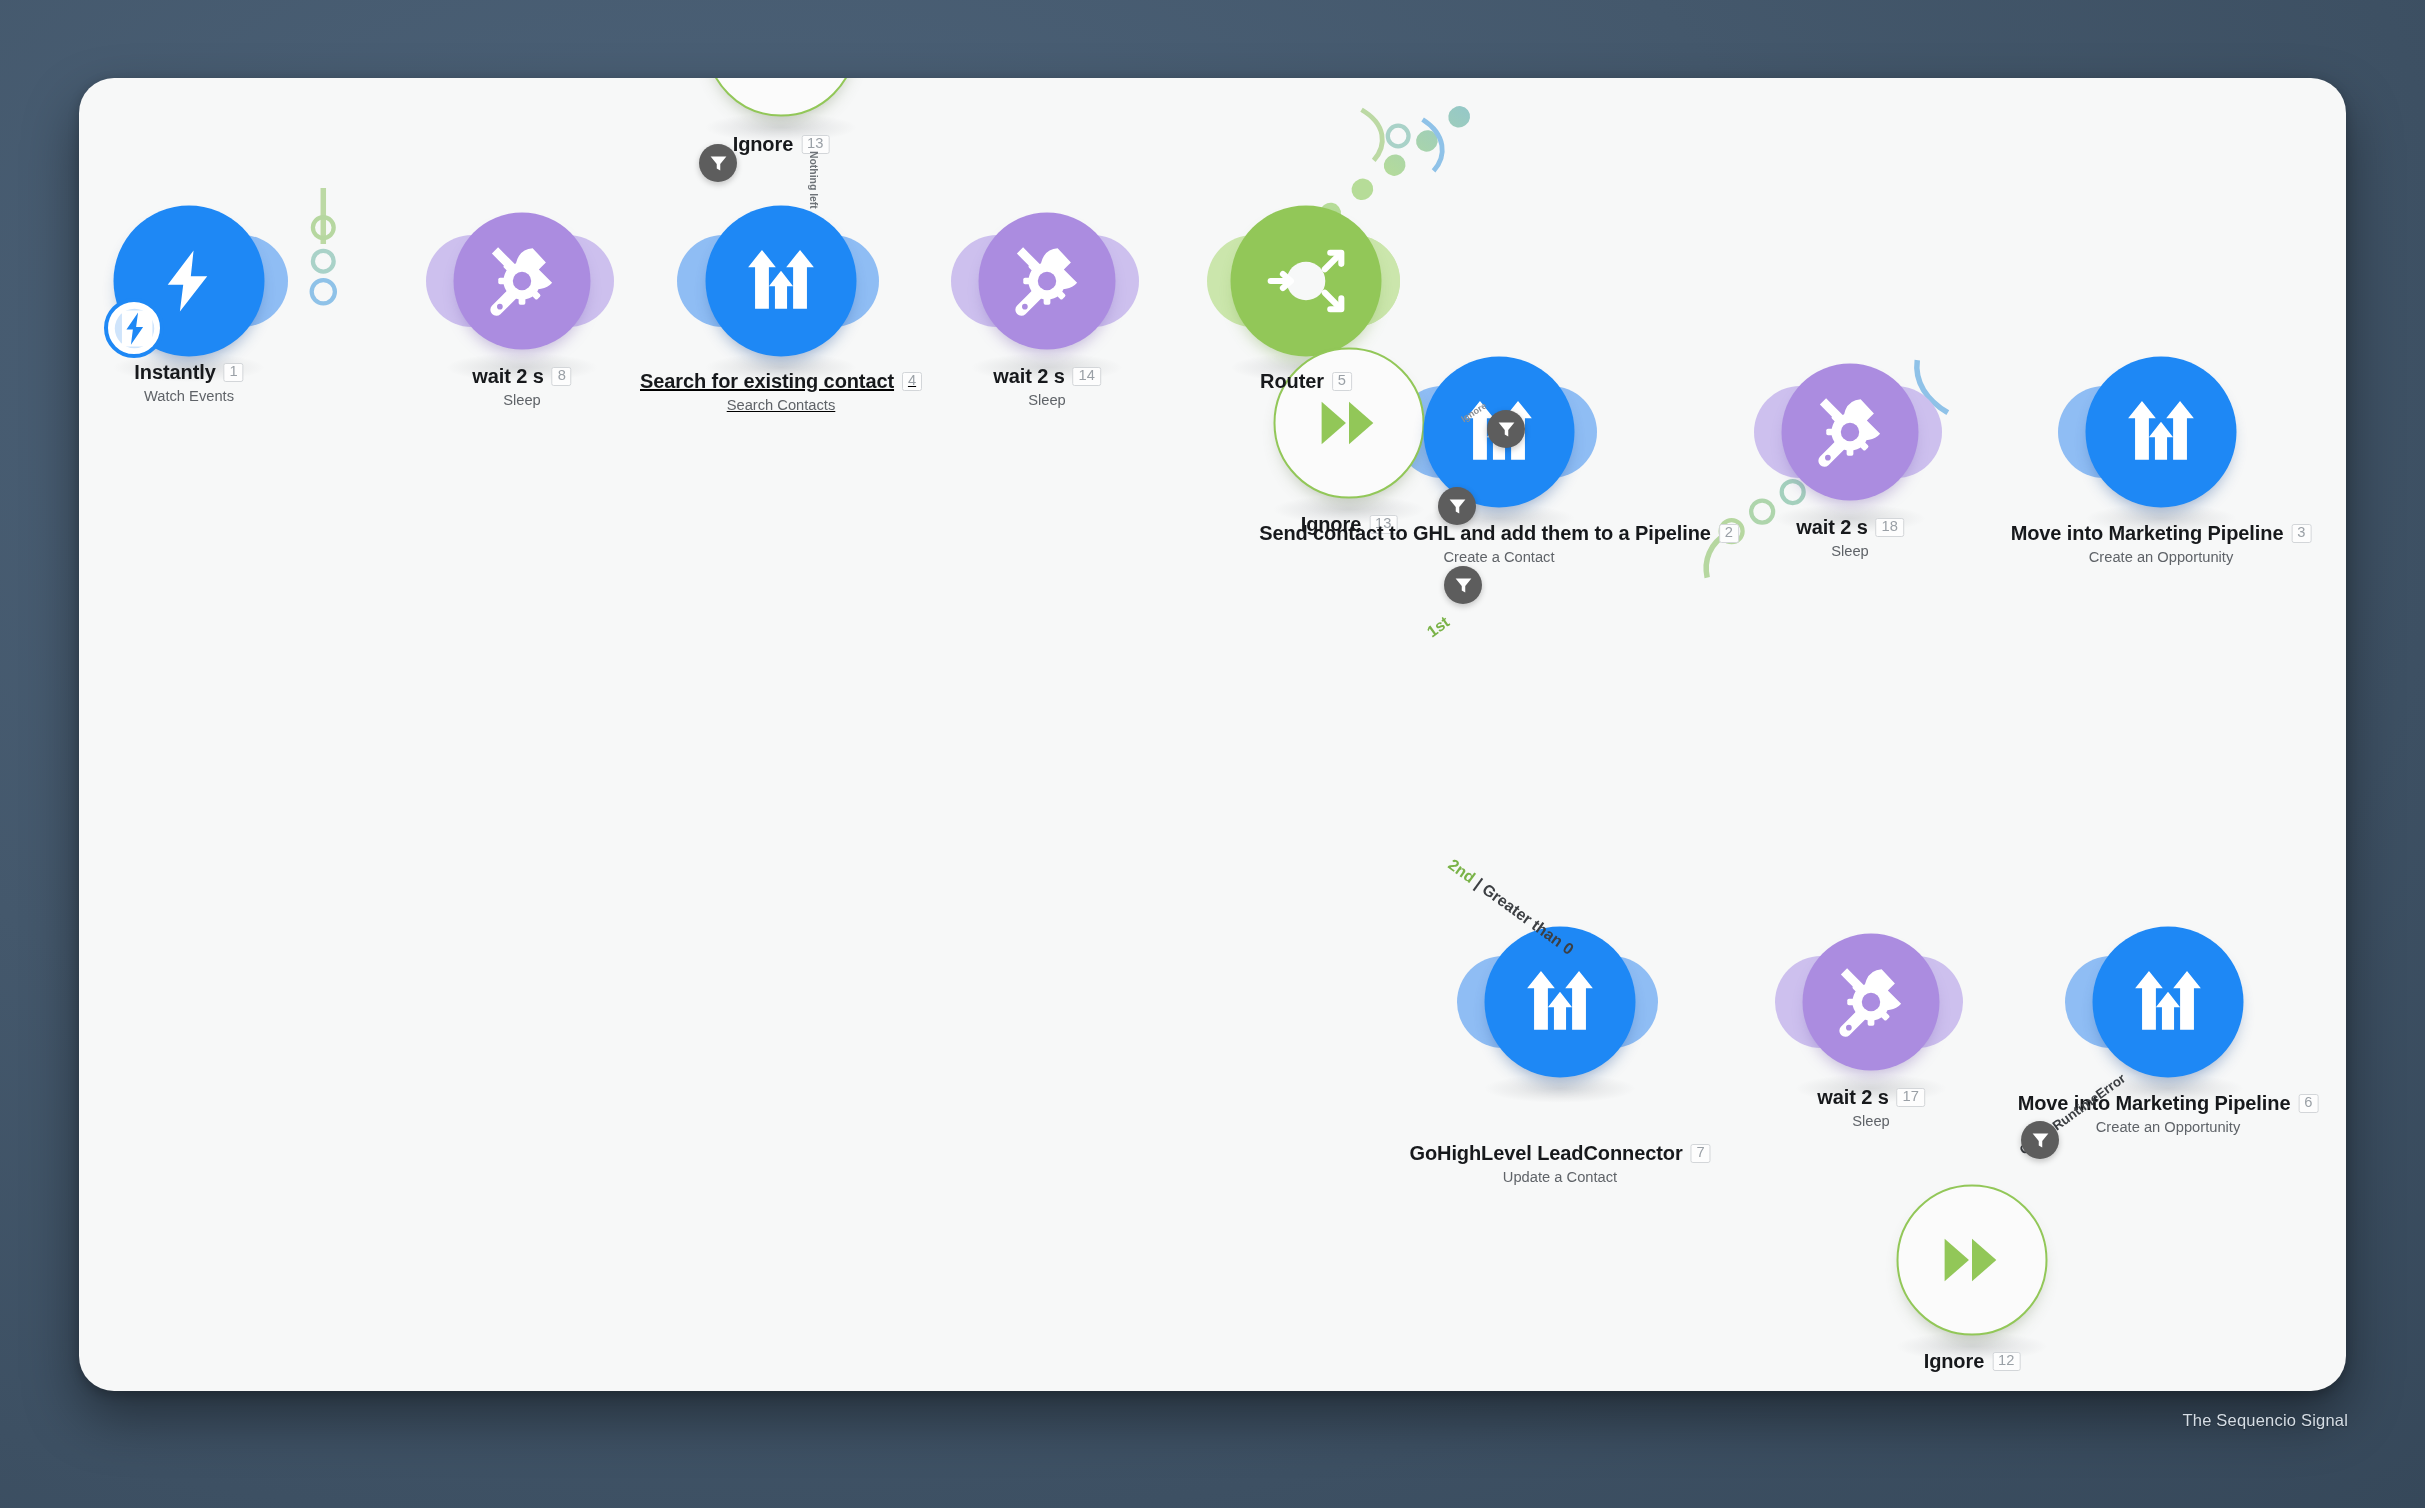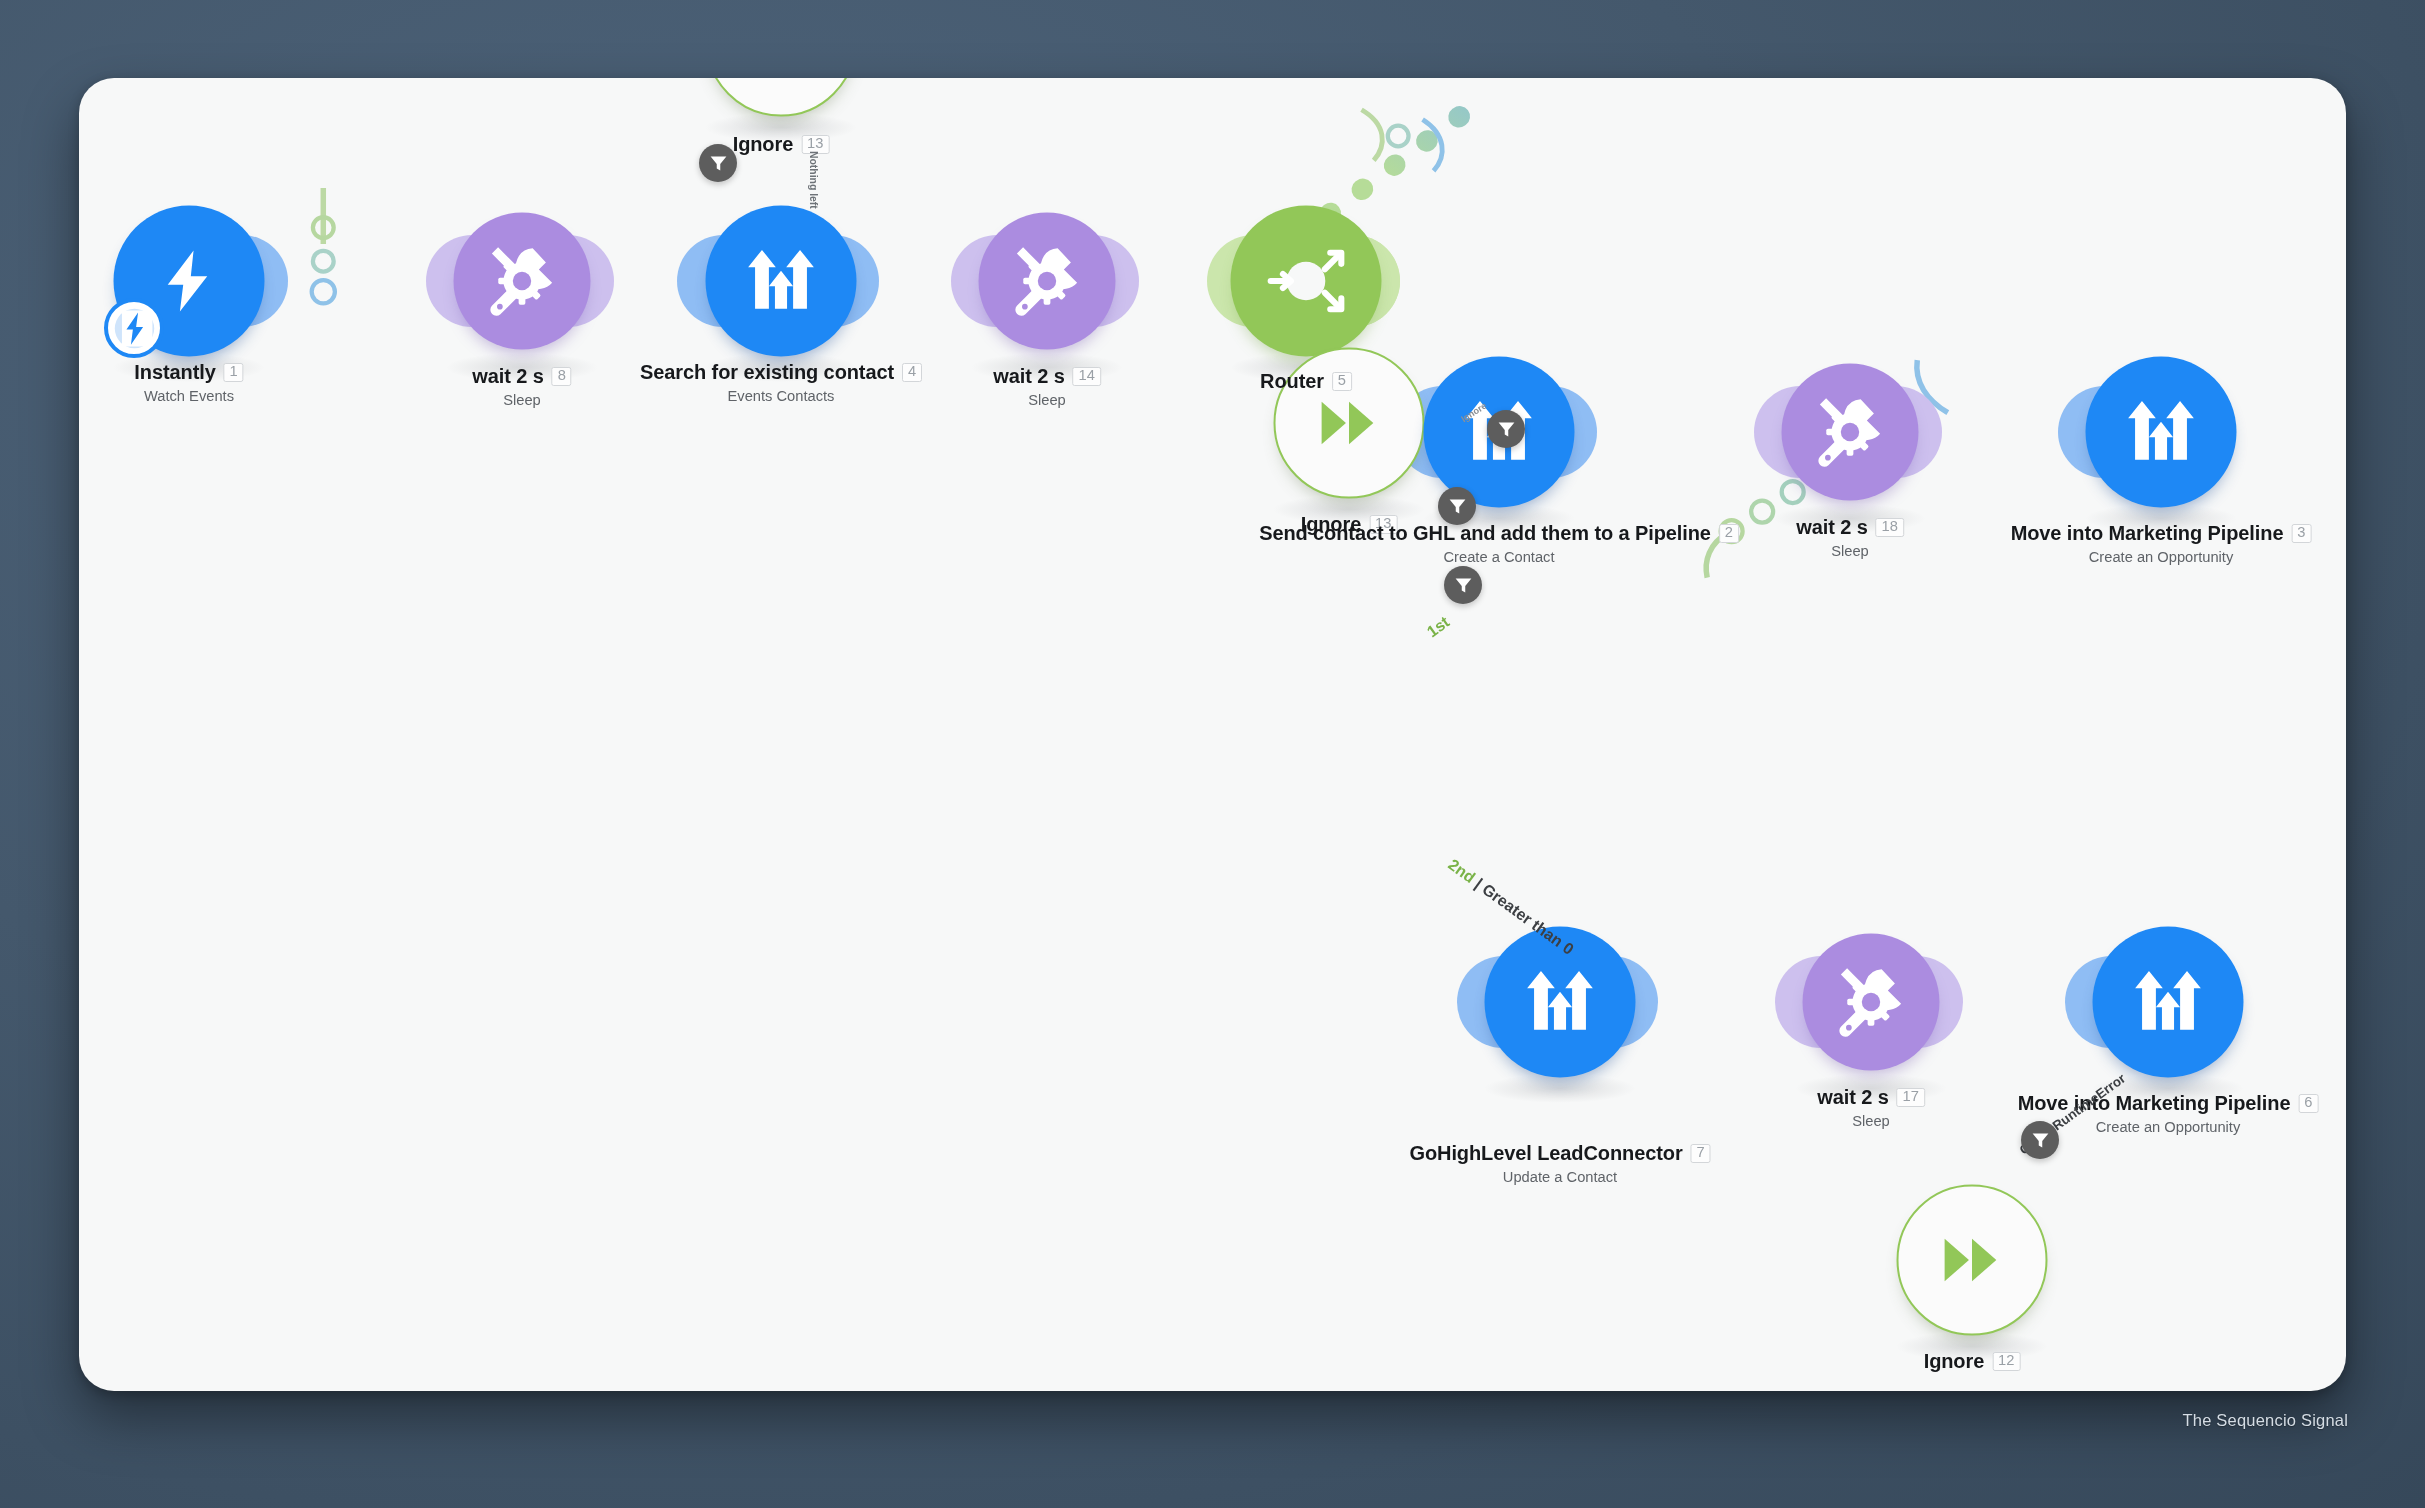--- a/index.html
+++ b/index.html
@@ -334,26 +334,26 @@
       <div class="socket out blue-l" style="left:44px;"></div>
       <div class="mod-bubble big app">
         <svg class="icon" width="83" height="83" viewBox="0 0 48 48">
           <g fill="#ffffff">
             <path d="M13 6 L21 16 H17 V40 H9 V16 H5 Z"></path>
             <path d="M35 6 L43 16 H39 V40 H31 V16 H27 Z"></path>
             <path d="M24 18 L31 27 H27.5 V40 H20.5 V27 H17 Z"></path>
           </g>
         </svg>
       </div>
-      <div class="mod-label" style="top:80px;">
+      <div class="mod-label" style="top:89px;text-decoration:underline;">
         <div class="mod-title-row">
           <span class="mod-title">Search for existing contact</span>
           <span class="mod-badge">4</span>
         </div>
-        <div class="mod-sub">Events Contacts</div>
+        <div class="mod-sub">Search Contacts</div>
       </div>
     </div>
 
     <div class="module" style="left:968px; top:203px;">
       <div class="ground"></div>
       <div class="socket in purple-l" style="left:-96px;"></div>
       <div class="socket out purple-l" style="left:38px;"></div>
       <div class="mod-bubble small tool">
         <svg class="icon" width="85" height="85" viewBox="0 0 48 48">
           <g fill="#ffffff">

